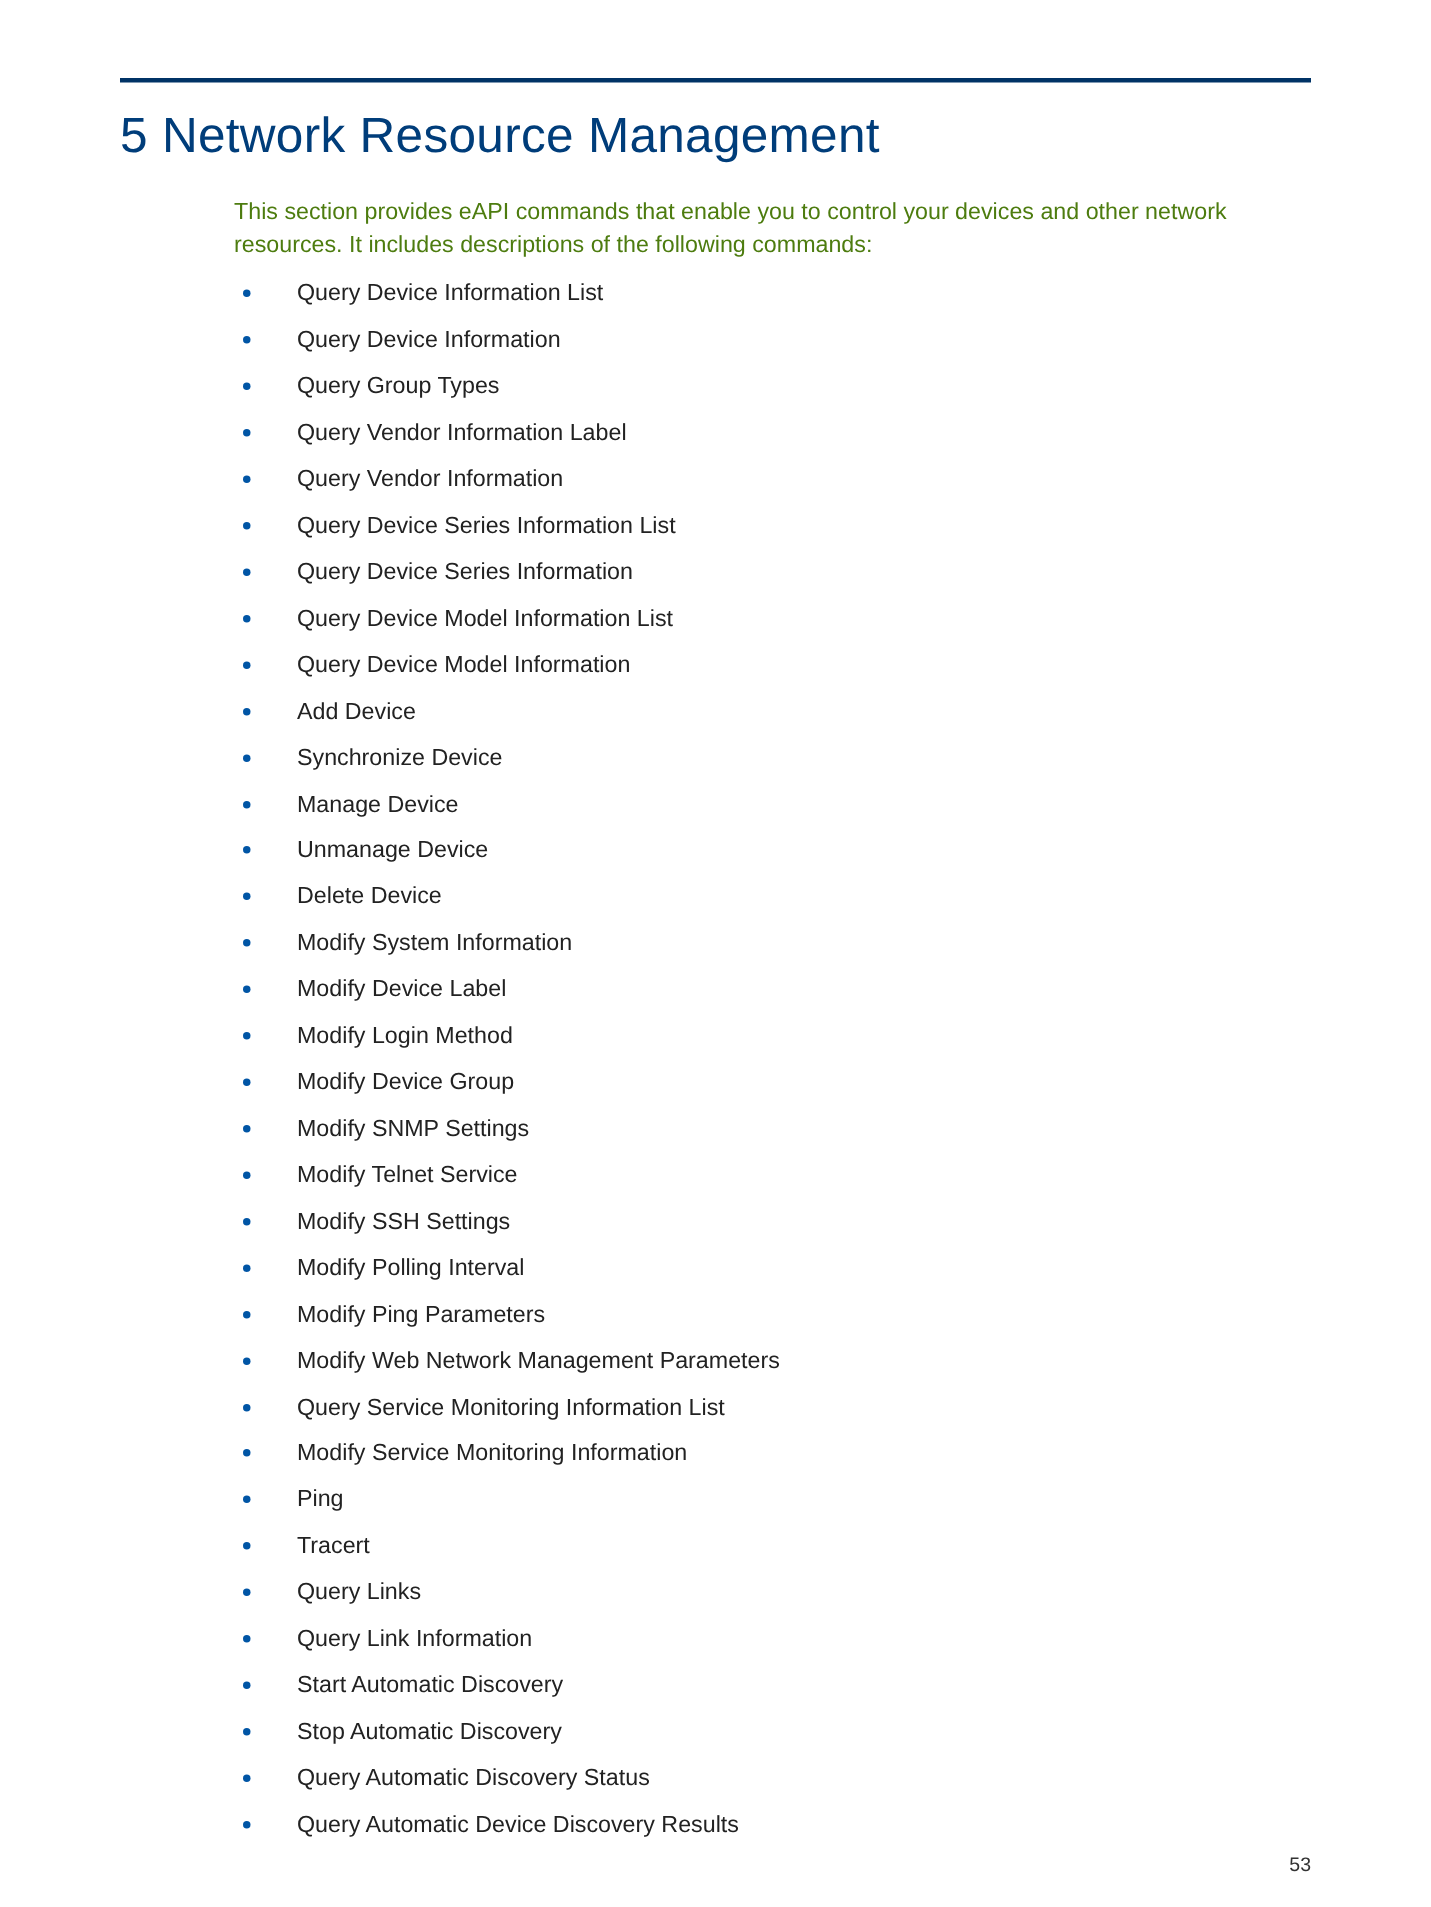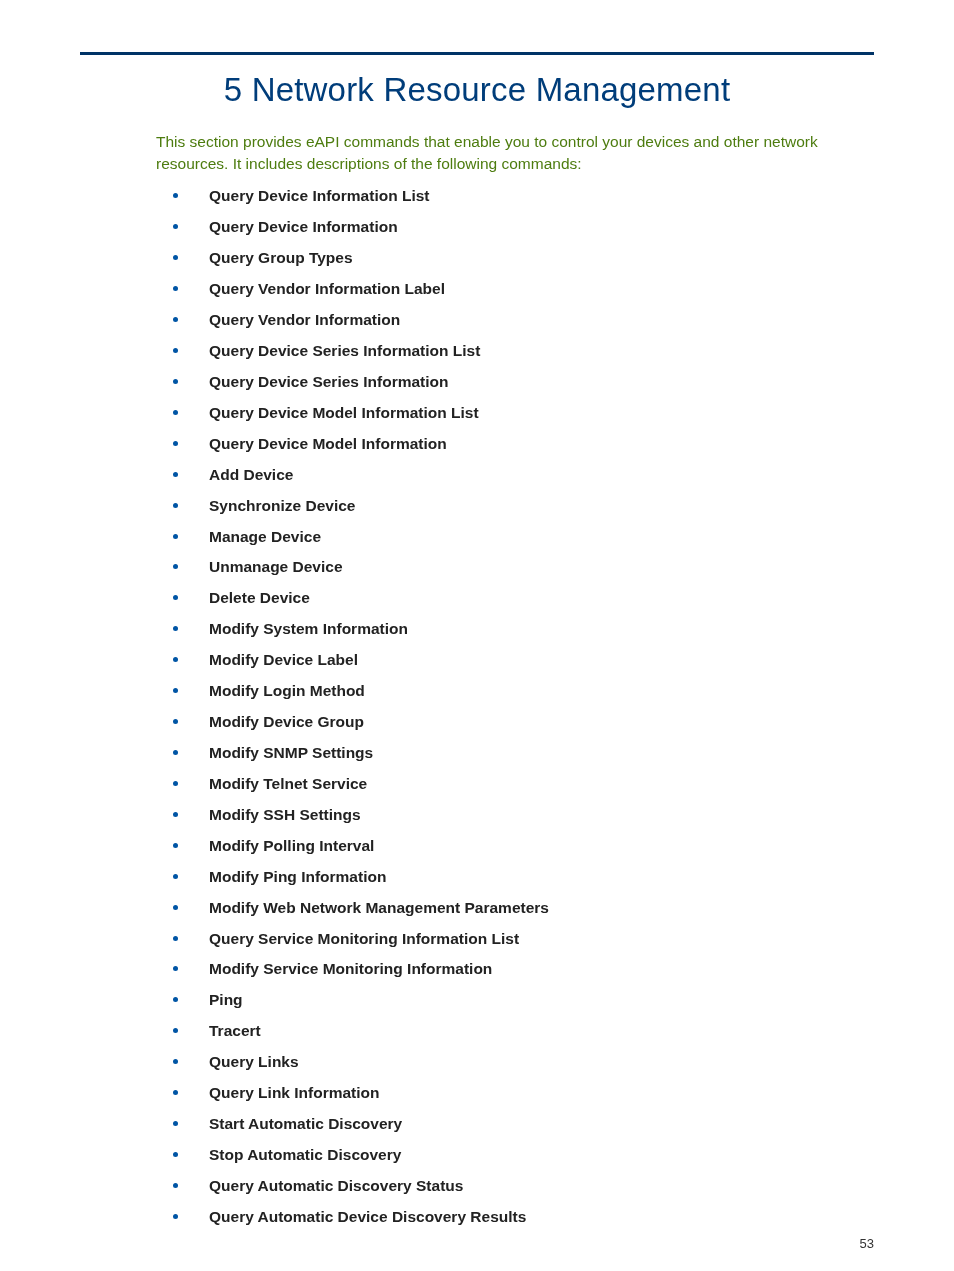--- a/index.html
+++ b/index.html
@@ -21,38 +21,36 @@
     border-top: 3px solid #003366;
     margin-bottom: 10px;
   }
   h1.section-heading {
     font-weight: 300;
     font-size: 33px;
     color: #003d7a;
     margin: 16px 0 22px 0;
     letter-spacing: 0.2px;
     font-family: "Futura", "Century Gothic", "Segoe UI Light", Arial, sans-serif;
-    text-align: center;
   }
   .body-block {
     padding-left: 76px;
   }
   p.intro {
     font-size: 15.5px;
     line-height: 1.4;
     margin: 0 0 12px 0;
     color: #4d7c0f;
     font-family: "Futura", "Segoe UI", Arial, sans-serif;
     font-weight: 400;
   }
   ul.cmd-list {
     list-style: none;
-    margin: 11px;
+    margin: 0;
     padding: 0;
-    font-weight: bold;
   }
   ul.cmd-list li {
     position: relative;
     padding-left: 42px;
     font-size: 15.5px;
     line-height: 1.35;
     margin: 0 0 10px 0;
     color: #222;
     font-family: "Futura", "Segoe UI", Arial, sans-serif;
   }
@@ -101,21 +99,21 @@
         <li>Unmanage Device</li>
         <li>Delete Device</li>
         <li>Modify System Information</li>
         <li>Modify Device Label</li>
         <li>Modify Login Method</li>
         <li>Modify Device Group</li>
         <li>Modify SNMP Settings</li>
         <li>Modify Telnet Service</li>
         <li>Modify SSH Settings</li>
         <li>Modify Polling Interval</li>
-        <li>Modify Ping Information</li>
+        <li>Modify Ping Parameters</li>
         <li>Modify Web Network Management Parameters</li>
         <li>Query Service Monitoring Information List</li>
         <li>Modify Service Monitoring Information</li>
         <li>Ping</li>
         <li>Tracert</li>
         <li>Query Links</li>
         <li>Query Link Information</li>
         <li>Start Automatic Discovery</li>
         <li>Stop Automatic Discovery</li>
         <li>Query Automatic Discovery Status</li>

